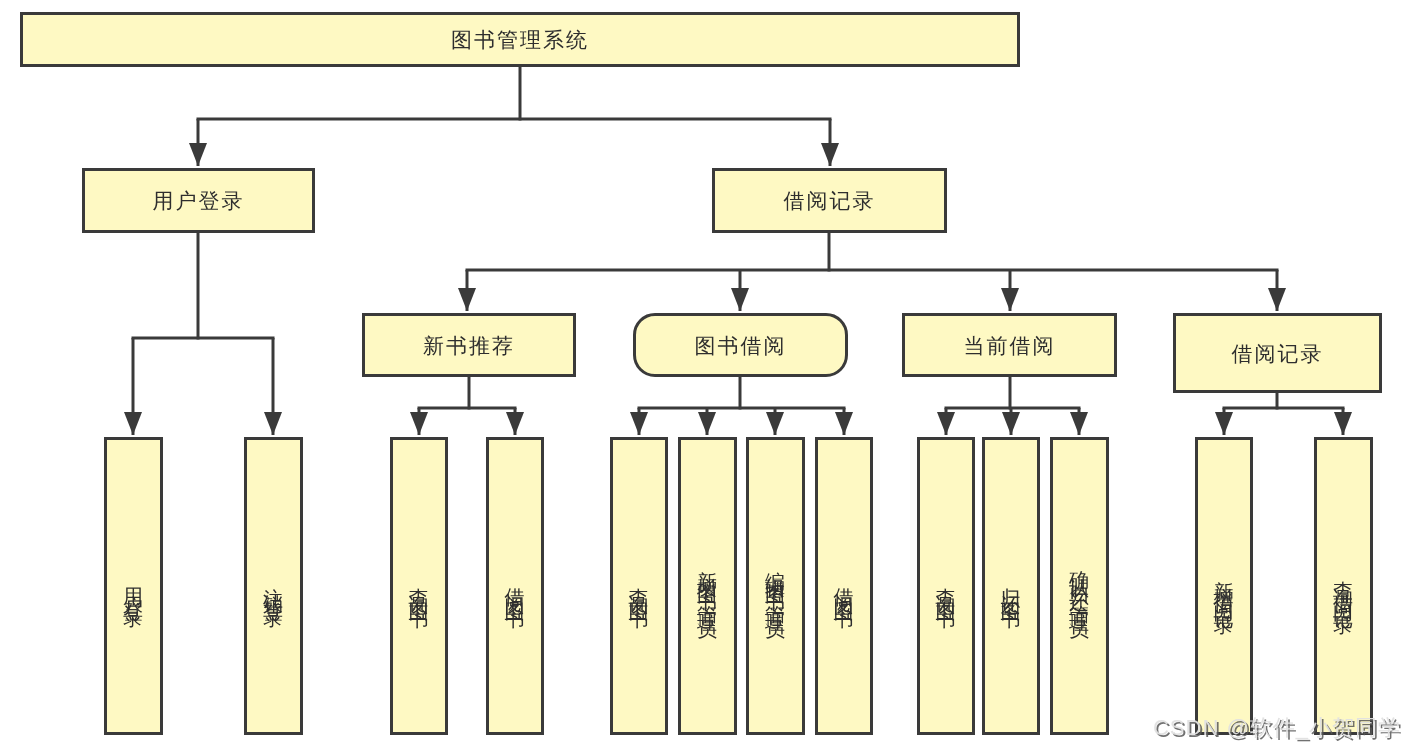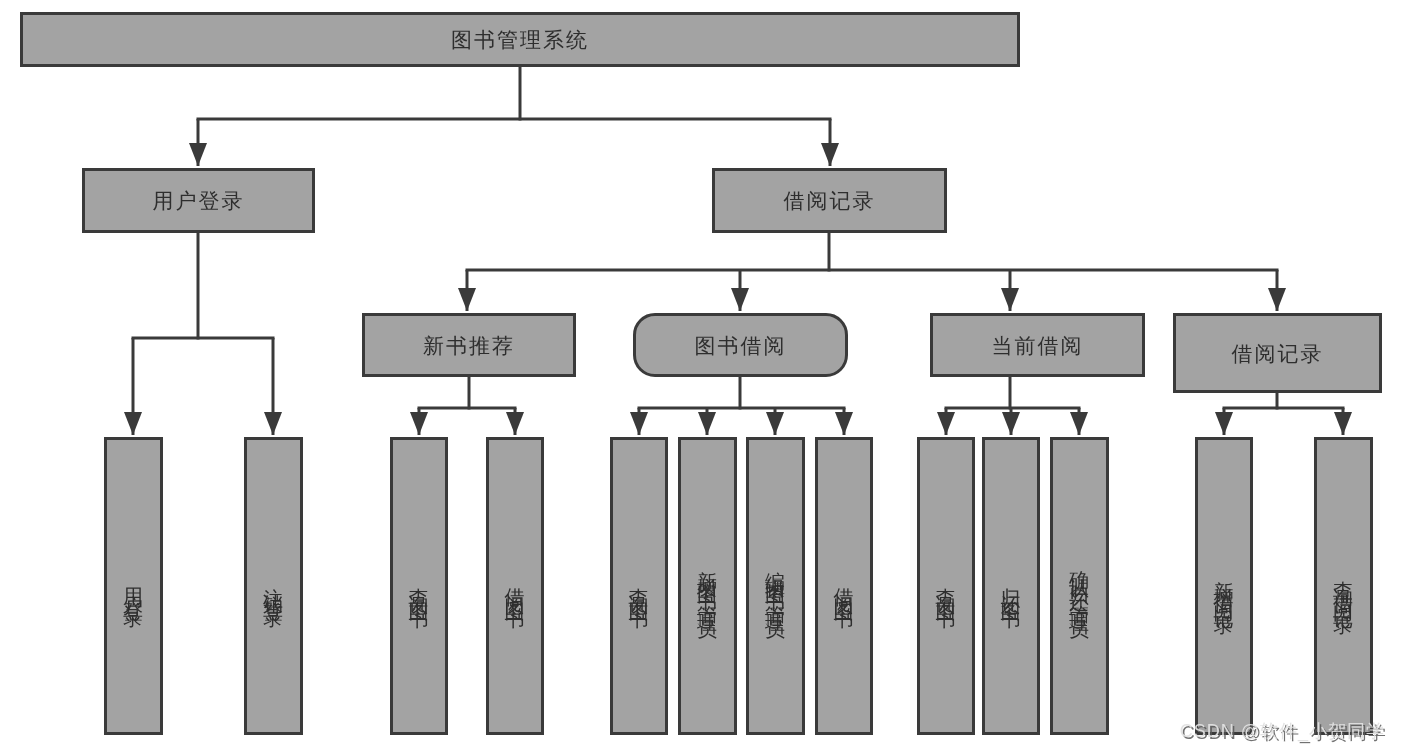--- a/index.html
+++ b/index.html
@@ -16,43 +16,43 @@
     overflow: hidden;
   }
   svg.wires {
     position: absolute;
     left: 0; top: 0;
     width: 1405px; height: 747px;
   }
   .box {
     position: absolute;
     box-sizing: border-box;
-    background: #a3a3a3;
+    background: #fef9c3;
     border: 3px solid #3a3a3a;
     display: flex;
     align-items: center;
     justify-content: center;
     color: #2e2e2e;
     font-size: 21px;
     letter-spacing: 2px;
     line-height: 1;
     white-space: nowrap;
   }
   .leaf {
     writing-mode: vertical-rl;
     text-orientation: mixed;
     font-size: 20px;
     letter-spacing: 7px;
     white-space: normal;
   }
   .watermark {
     position: absolute;
-    right: 20px;
+    right: 4px;
     bottom: 4px;
-    font-size: 18px;
+    font-size: 22px;
     letter-spacing: 1px;
     color: rgba(224, 224, 224, 0.95);
     text-shadow: 2px 2px 0 rgba(88, 88, 88, 0.85);
     white-space: nowrap;
     text-align: right;
   }
 </style>
 </head>
 <body>
 
@@ -108,21 +108,21 @@
     </g>
   </svg>
 
   <div class="box" style="left:20px; top:12px; width:1000px; height:55px;">图书管理系统</div>
 
   <div class="box" style="left:82px; top:168px; width:233px; height:65px;">用户登录</div>
   <div class="box" style="left:712px; top:168px; width:235px; height:65px;">借阅记录</div>
 
   <div class="box" style="left:362px; top:313px; width:214px; height:64px;">新书推荐</div>
   <div class="box" style="left:633px; top:313px; width:215px; height:64px;border-radius:22px;">图书借阅</div>
-  <div class="box" style="left:902px; top:313px; width:215px; height:64px;margin-left:28px;">当前借阅</div>
+  <div class="box" style="left:902px; top:313px; width:215px; height:64px;">当前借阅</div>
   <div class="box" style="left:1173px; top:313px; width:209px; height:80px;">借阅记录</div>
 
   <div class="box leaf" style="left:104px; top:437px; width:59px; height:298px;">用户登录</div>
   <div class="box leaf" style="left:244px; top:437px; width:59px; height:298px;">注销登录</div>
 
   <div class="box leaf" style="left:390px; top:437px; width:58px; height:298px;">查询图书</div>
   <div class="box leaf" style="left:486px; top:437px; width:58px; height:298px;">借阅图书</div>
 
   <div class="box leaf" style="left:610px; top:437px; width:58px; height:298px;">查询图书</div>
   <div class="box leaf" style="left:678px; top:437px; width:59px; height:298px;">新增图书（管理员）</div>

